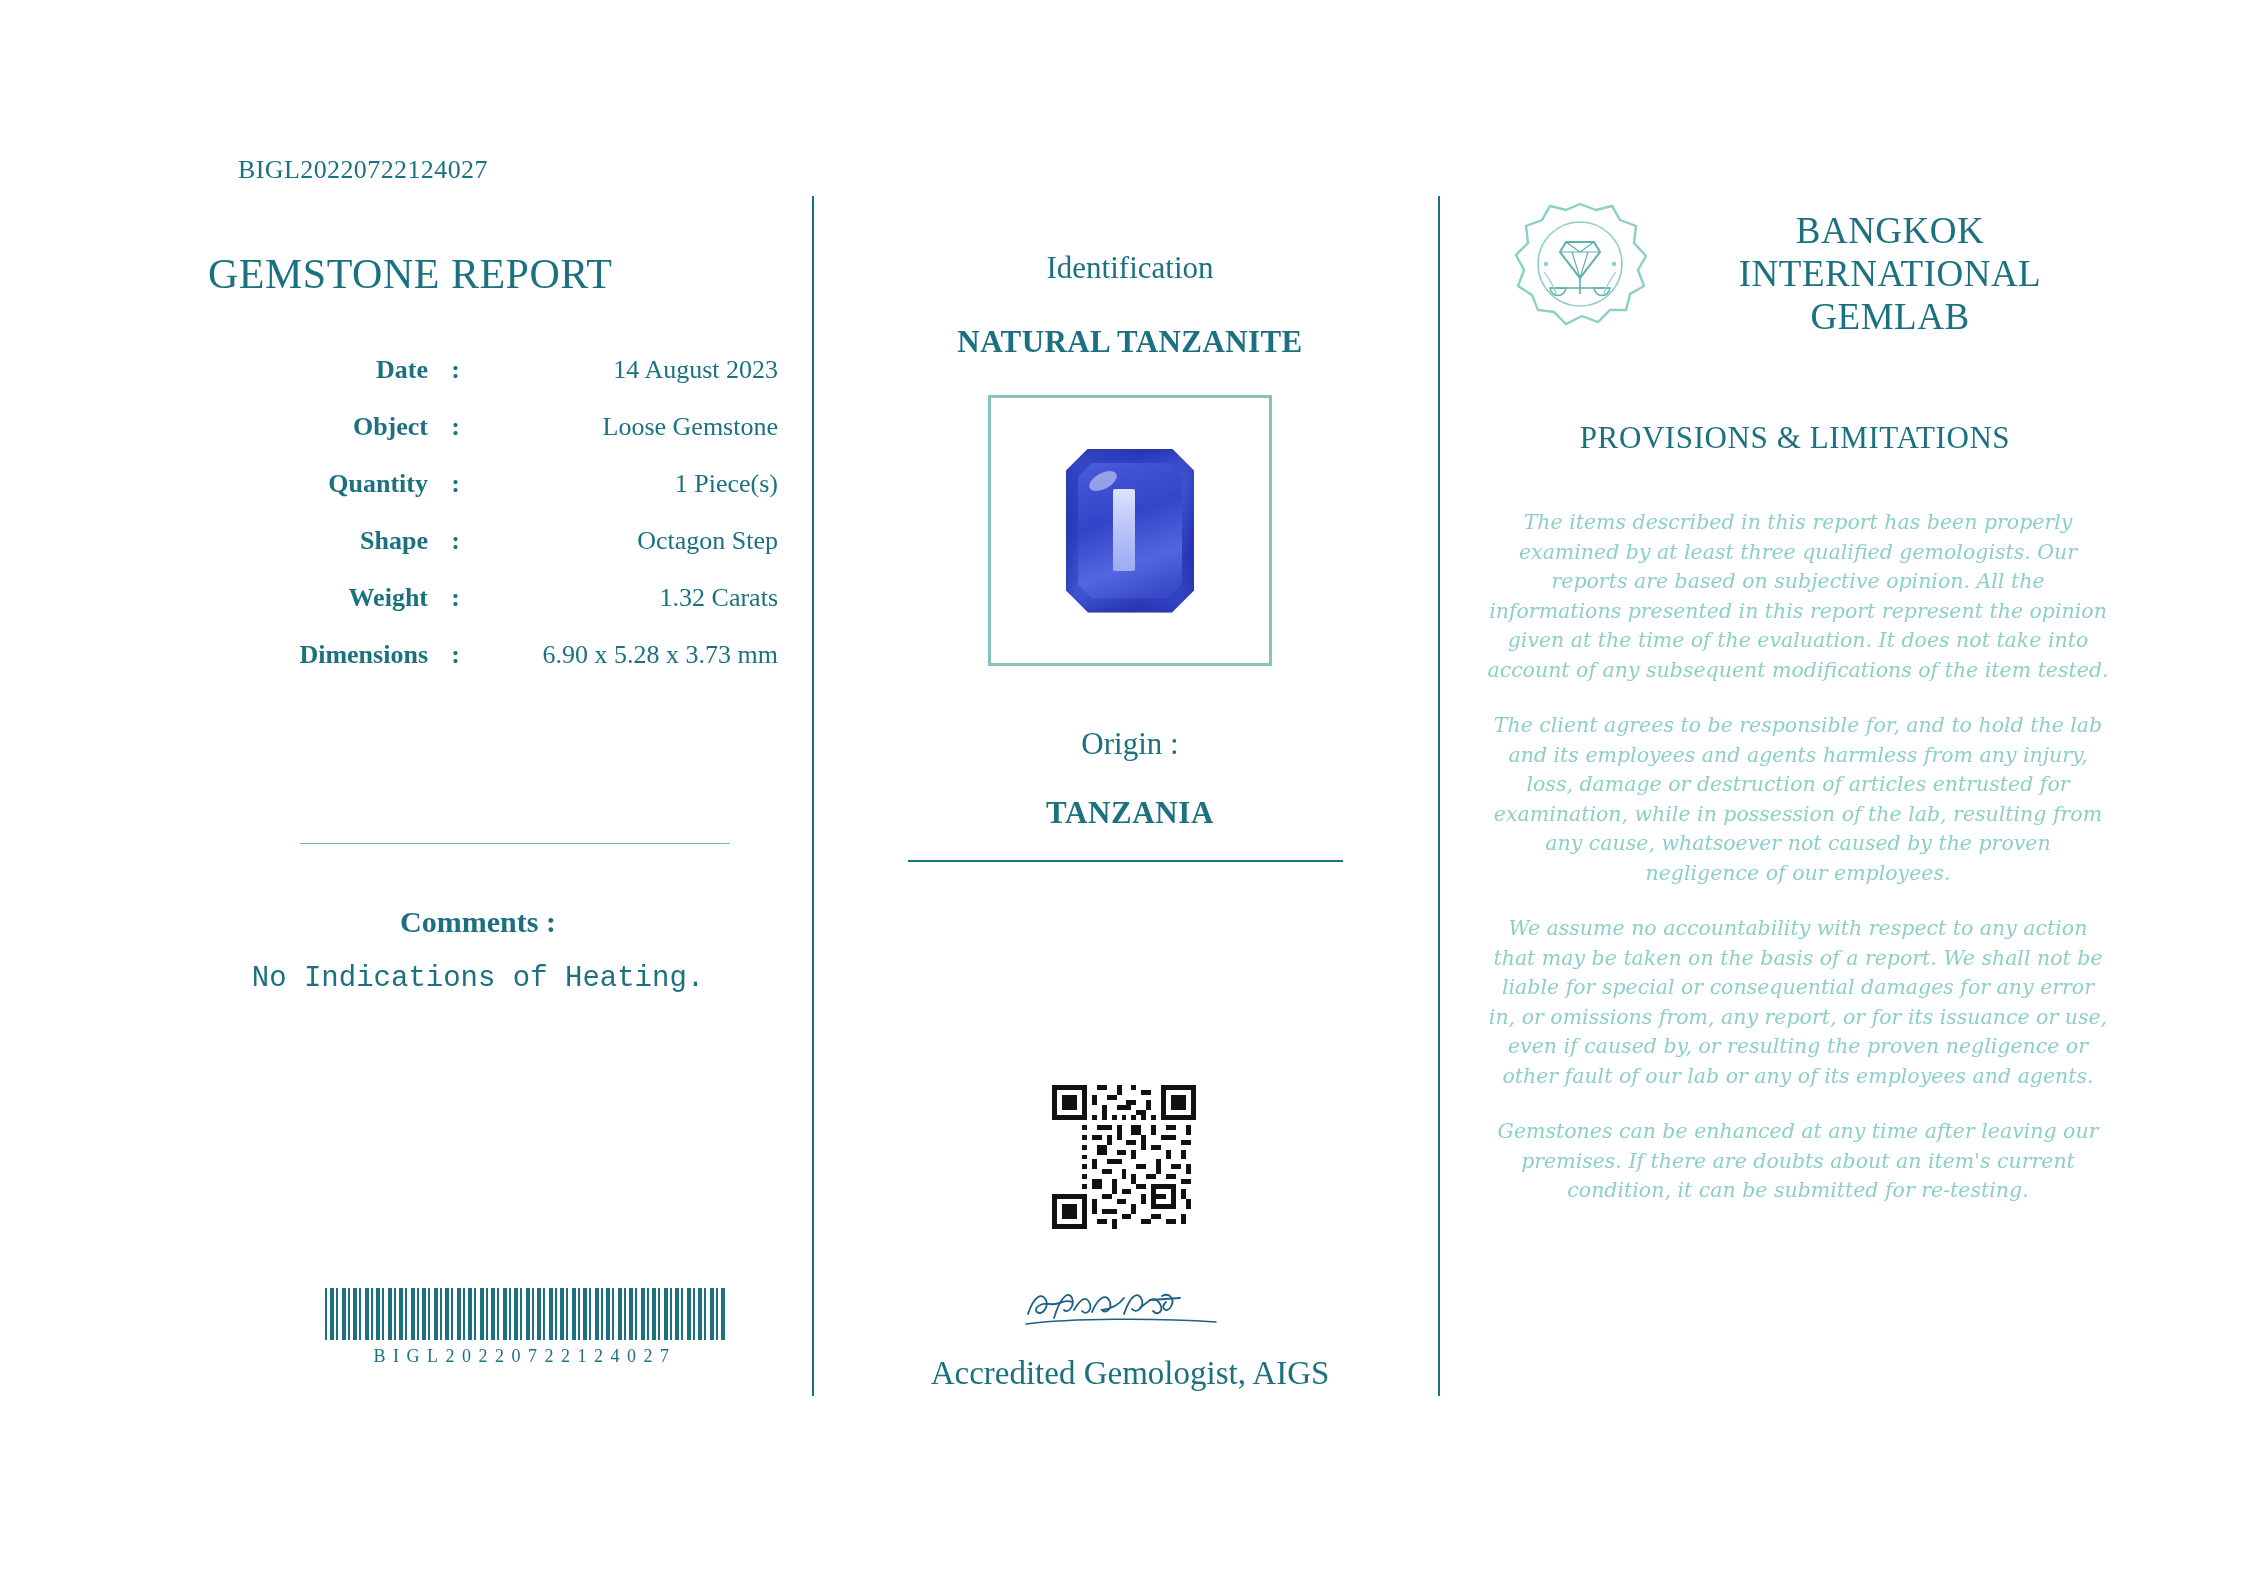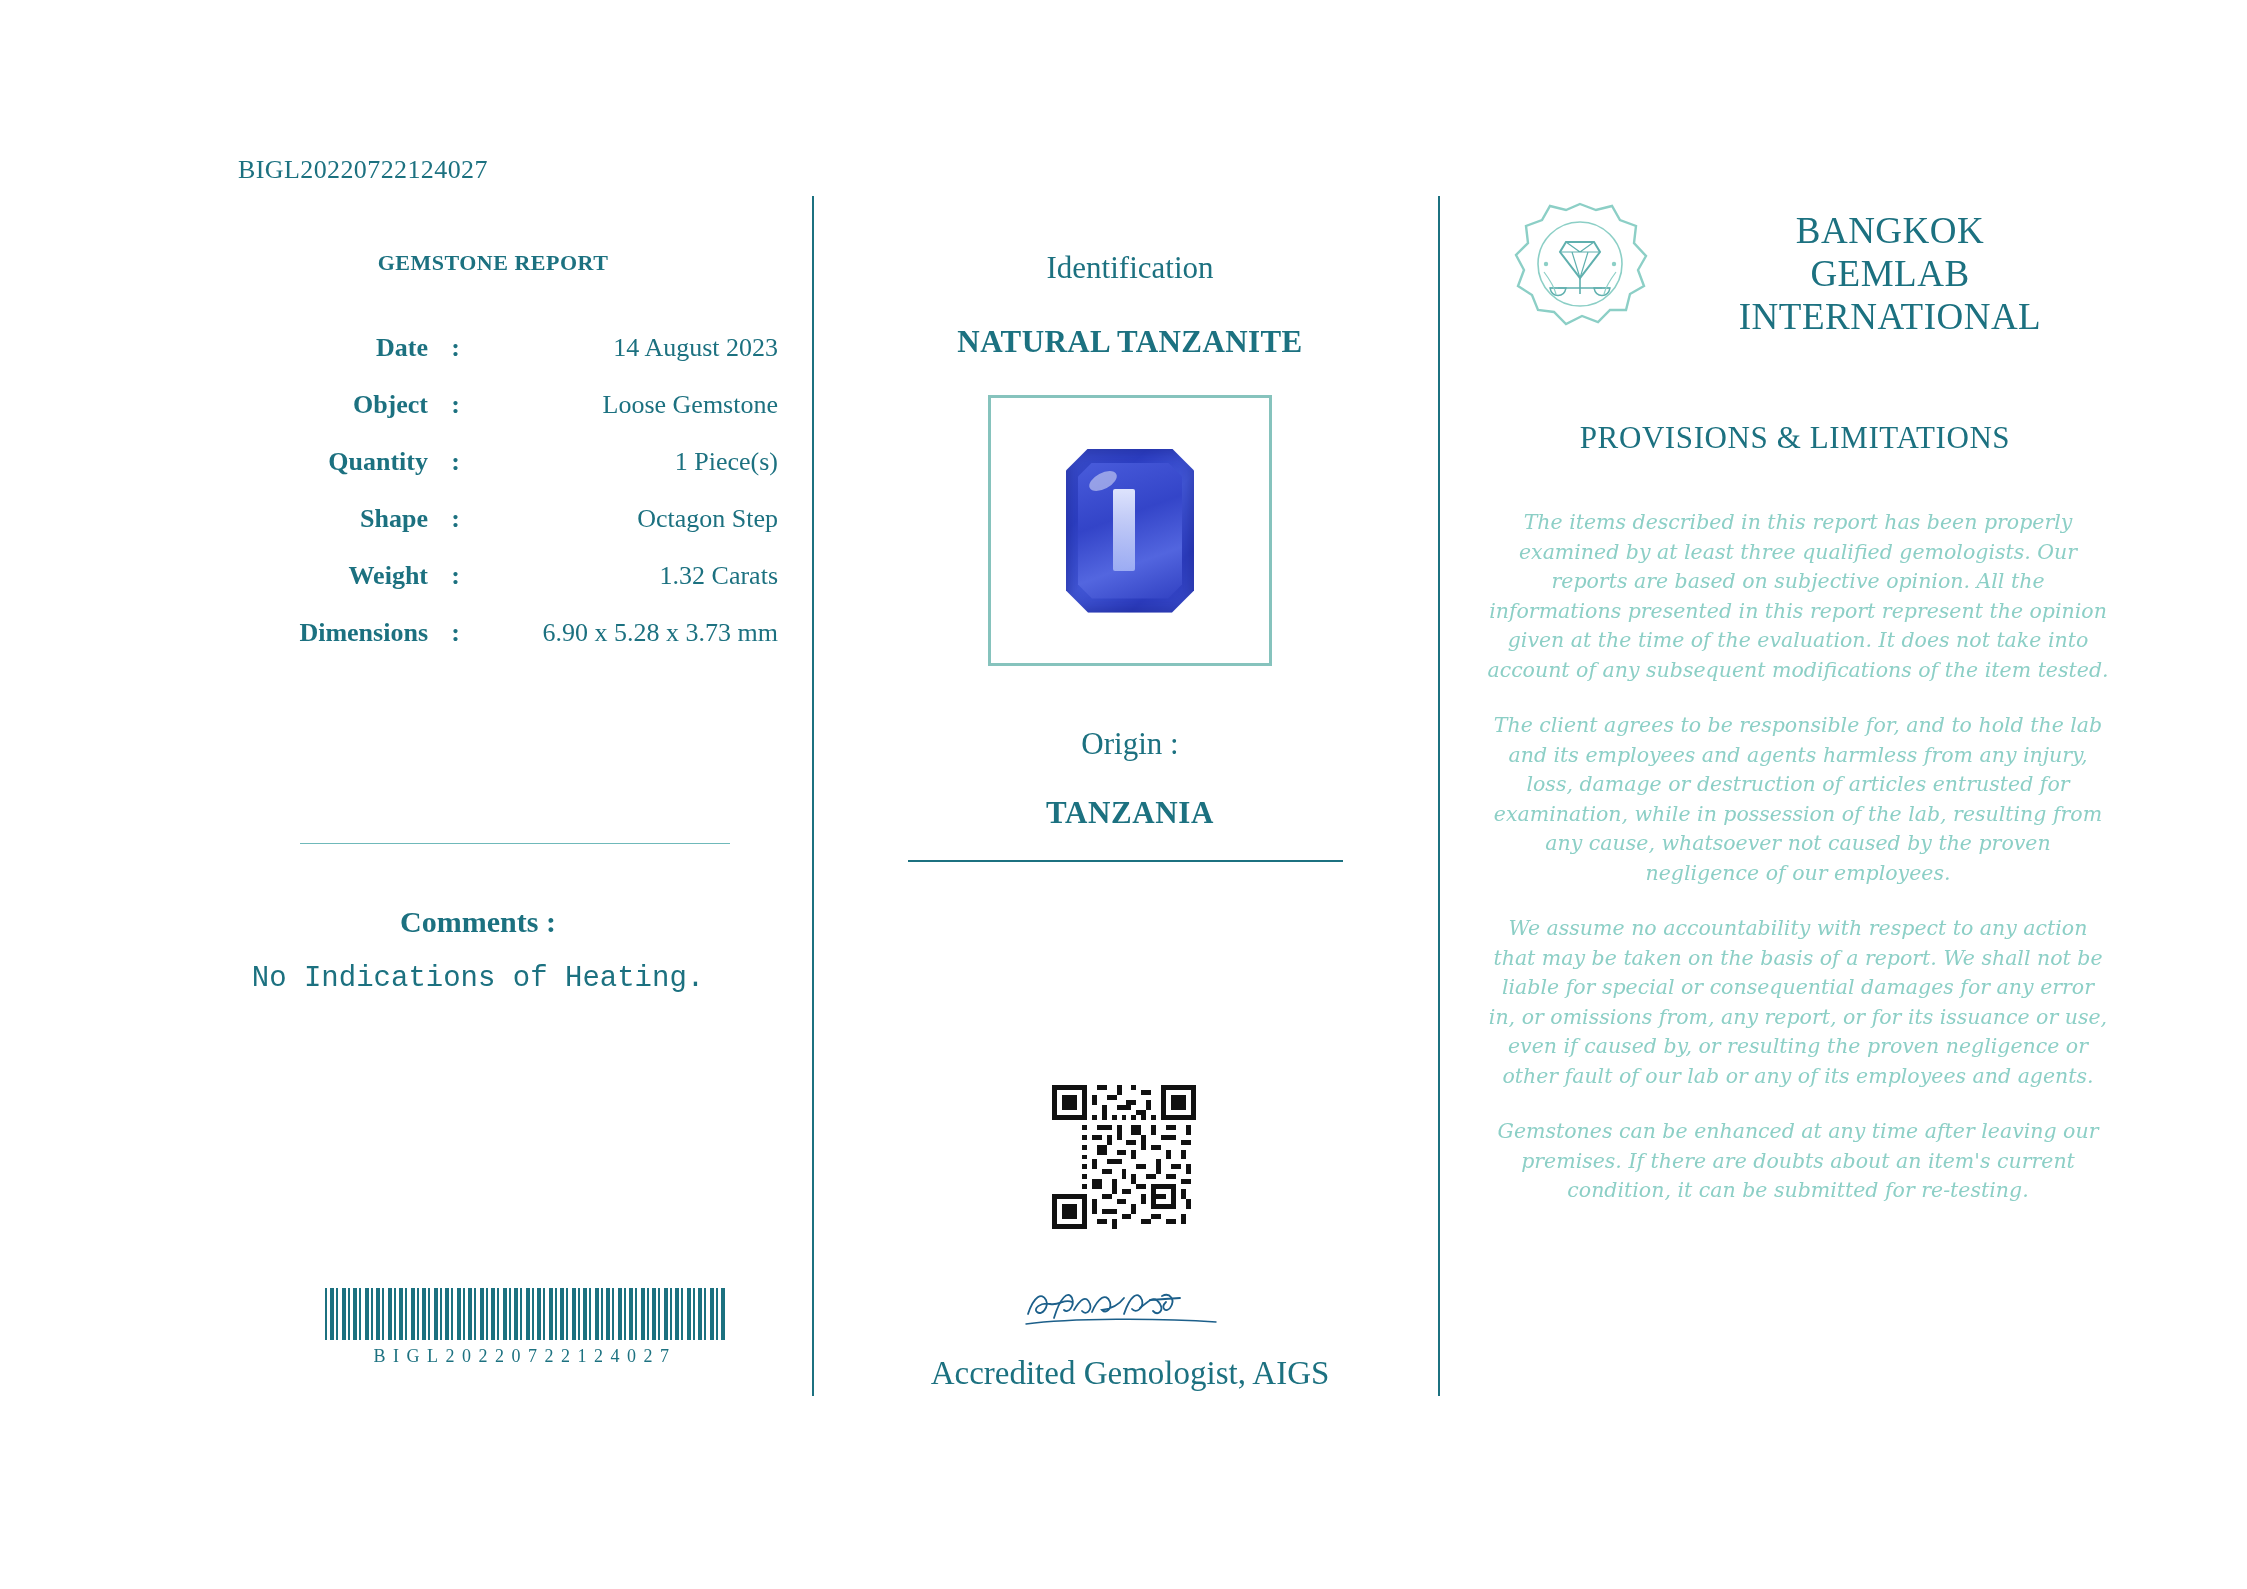--- a/index.html
+++ b/index.html
@@ -42,23 +42,23 @@
   .vline.two { left: 1438px; top: 196px; height: 1200px; }
 
   
   .col-left {
     position: absolute;
     left: 238px;
     top: 250px;
     width: 540px;
   }
   .report-title {
-    text-align: center;
-    font-size: 22px;
-    font-weight: bold;
+    text-align: left;
+    font-size: 42px;
+    font-weight: normal;
     letter-spacing: 0.5px;
     color: #1c7180;
     margin-left: -30px;
   }
   .spec-table {
     margin-top: 57px;
     border-collapse: collapse;
     width: 100%;
     text-align: right;
   }
@@ -516,22 +516,22 @@
         <path d="M58 90 L50 90 M102 90 L110 90" stroke="#5fb0ae" stroke-width="1.2"></path>
 
         <circle cx="46" cy="66" r="2.2" fill="#8ccfc6"></circle>
         <circle cx="114" cy="66" r="2.2" fill="#8ccfc6"></circle>
         <path d="M44 74 C50 82, 54 88, 56 96" fill="none" stroke="#8ccfc6" stroke-width="1.2"></path>
         <path d="M116 74 C110 82, 106 88, 104 96" fill="none" stroke="#8ccfc6" stroke-width="1.2"></path>
       </svg>
     </div>
     <div class="brand-name">
       <div>BANGKOK</div>
+      <div>INTERNATIONAL</div>
       <div>GEMLAB</div>
-      <div>INTERNATIONAL</div>
     </div>
   </div>
 
   <div class="prov-title">PROVISIONS &amp; LIMITATIONS</div>
 
   <div class="prov-body">
     <p class="prov-p">The items described in this report has been properly examined by at least three qualified gemologists. Our reports are based on subjective opinion. All the informations presented in this report represent the opinion given at the time of the evaluation. It does not take into account of any subsequent modifications of the item tested.</p>
     <p class="prov-p">The client agrees to be responsible for, and to hold the lab and its employees and agents harmless from any injury, loss, damage or destruction of articles entrusted for examination, while in possession of the lab, resulting from any cause, whatsoever not caused by the proven negligence of our employees.</p>
     <p class="prov-p">We assume no accountability with respect to any action that may be taken on the basis of a report. We shall not be liable for special or consequential damages for any error in, or omissions from, any report, or for its issuance or use, even if caused by, or resulting the proven negligence or other fault of our lab or any of its employees and agents.</p>
     <p class="prov-p">Gemstones can be enhanced at any time after leaving our premises. If there are doubts about an item's current condition, it can be submitted for re-testing.</p>

